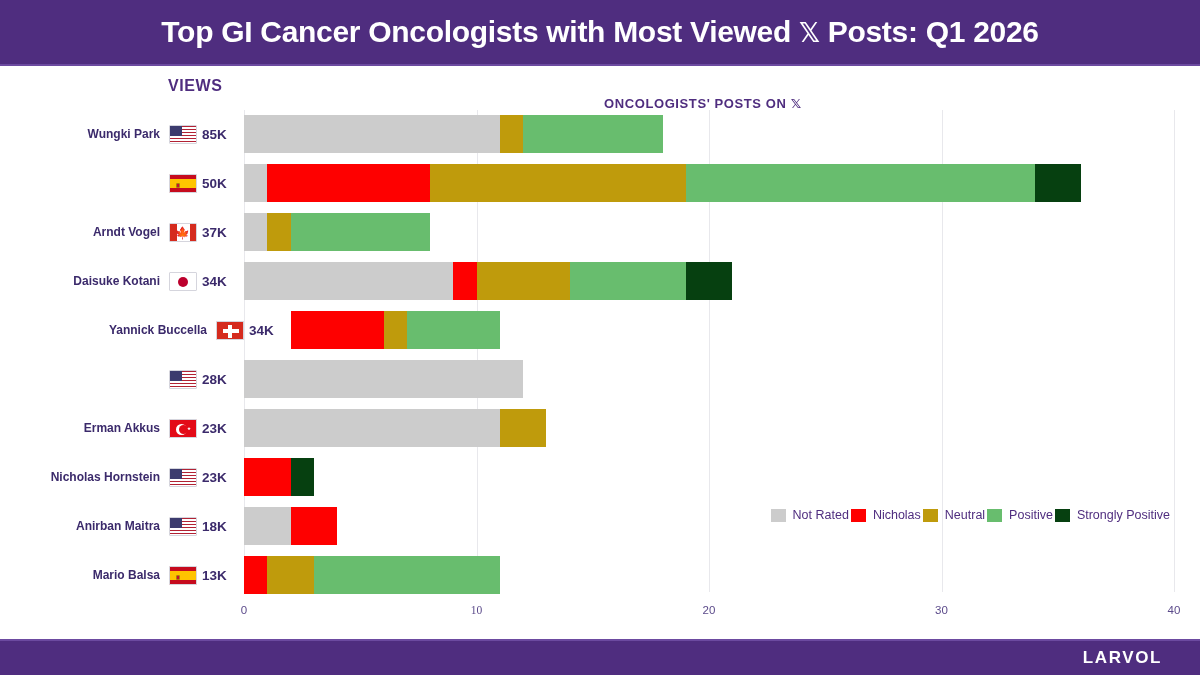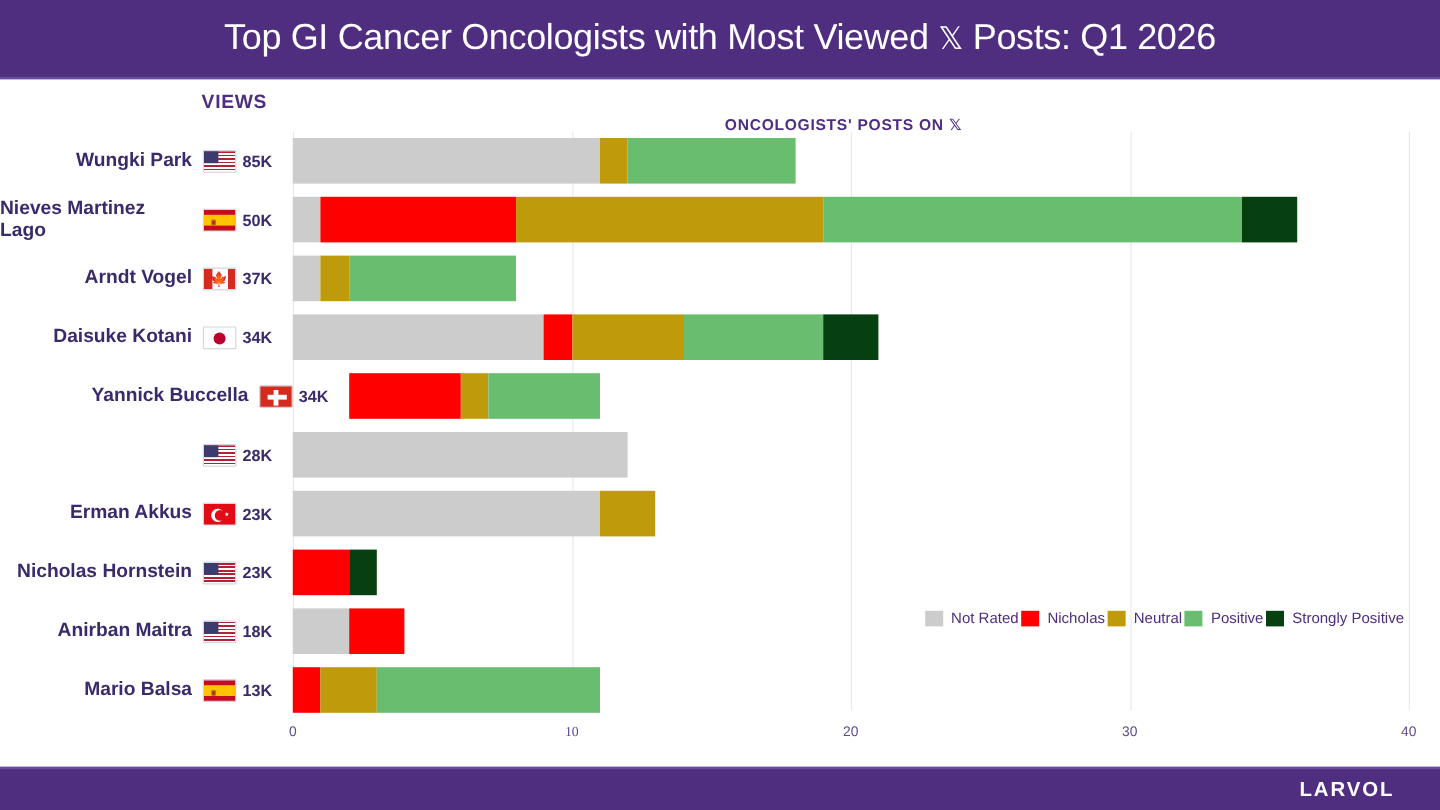--- a/index.html
+++ b/index.html
@@ -15,21 +15,21 @@
   
   .header {
     height: 66px;
     background: #4f2d7f;
     display: flex; align-items: center; justify-content: center;
     border-bottom: 2px solid #6c4aa0;
   }
   .header-title {
     color: #ffffff;
     font-size: 30px;
-    font-weight: normal;
+    font-weight: bold;
     letter-spacing: -0.3px;
     white-space: nowrap;
   }
   .x-glyph-title { font-family: "DejaVu Sans", sans-serif; font-size: 26px; }
 
   
   .col-heads { position: relative; height: 34px; }
   .head-views {
     position: absolute; left: 168px; top: 11px;
     font-size: 16px; font-weight: bold; color: #4f2d7f; letter-spacing: 0.6px;
@@ -57,21 +57,21 @@
   }
 
   .row {
     position: absolute;
     left: 0; width: 1200px; height: 49px;
   }
   .row-label {
     position: absolute; left: 0; top: 0; width: 160px; height: 49px;
     display: flex; align-items: center; justify-content: flex-end;
     text-align: left;
-    font-size: 16px; font-weight: bold; color: #3b2a6b; line-height: 1.15;
+    font-size: 12px; font-weight: bold; color: #3b2a6b; line-height: 1.15;
   }
   .row-flag {
     position: absolute; left: 168px; top: 0; height: 49px;
     width: 30px;
     display: flex; align-items: center; justify-content: center;
   }
   .flag {
     width: 28px; height: 19px; border: 1px solid #d5d5dd;
     position: relative; overflow: hidden; border-radius: 1px; background:#fff;
   }
@@ -182,21 +182,20 @@
             </div>
           </div>
           <div class="row-views">85K</div>
           <div class="bar">
             <div class="seg" style="width: 255.75px; background: rgb(204, 204, 204);"></div>
             <div class="seg" style="width: 23.25px; background: rgb(191, 155, 12);"></div>
             <div class="seg" style="width: 139.5px; background: rgb(104, 189, 110);"></div>
           </div>
         </div>
         <div class="row" style="top: 49px;">
-          <div class="row-label">Nieves Martinez Lago</div>
           <div class="row-flag">
             <div class="flag flag-es">
               <div class="band"></div>
               <div class="crest"></div>
             </div>
           </div>
           <div class="row-views">50K</div>
           <div class="bar">
             <div class="seg" style="width: 23.25px; background: rgb(204, 204, 204);"></div>
             <div class="seg" style="width: 162.75px; background: rgb(254, 0, 0);"></div>

